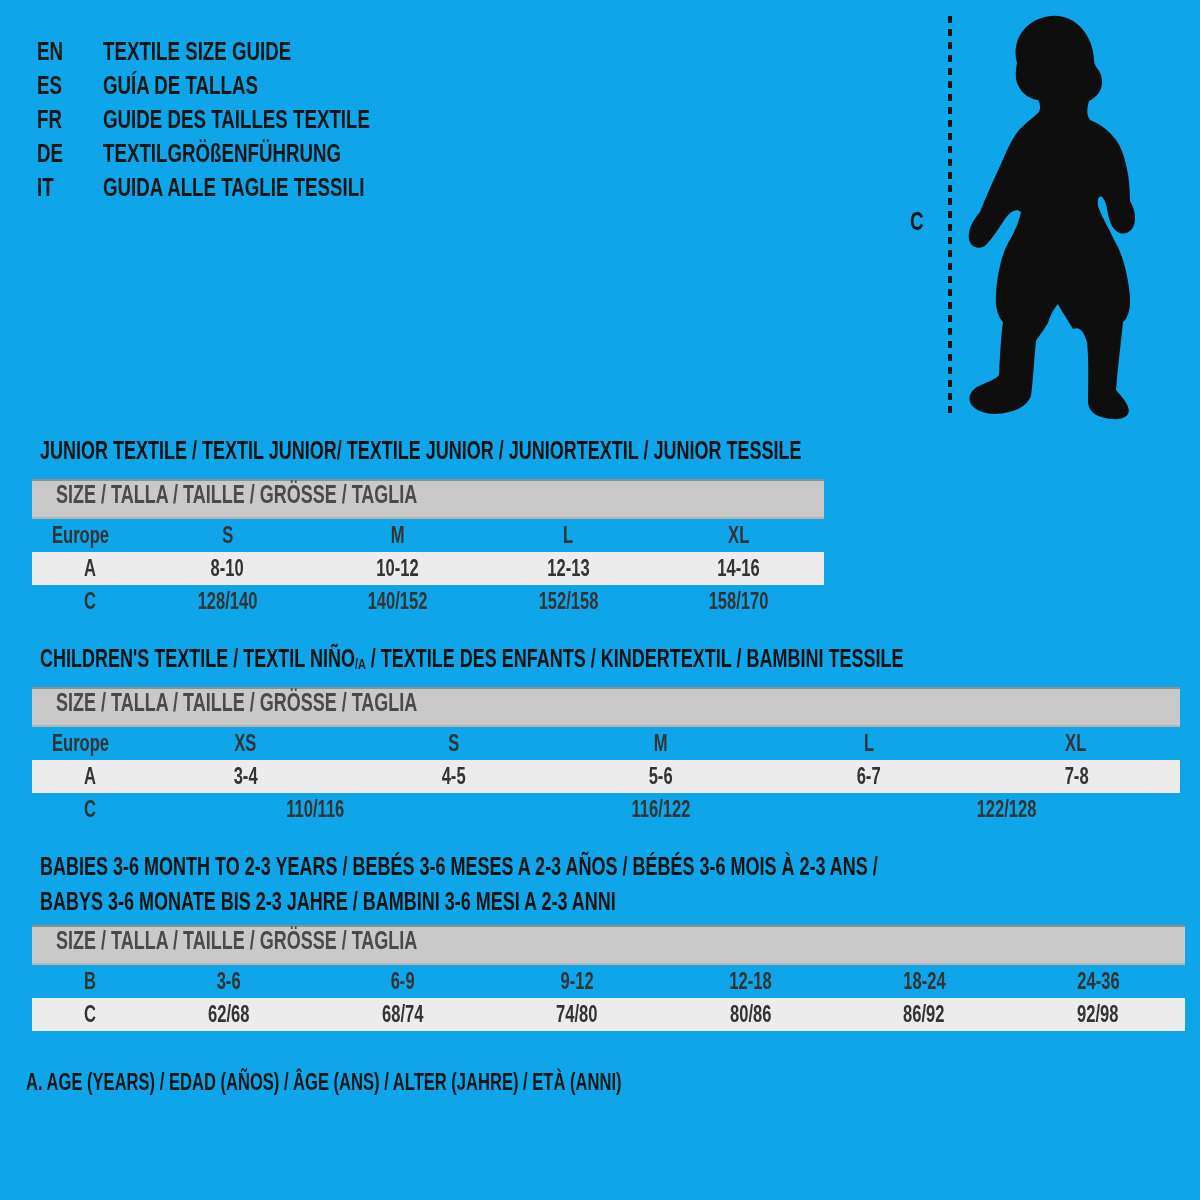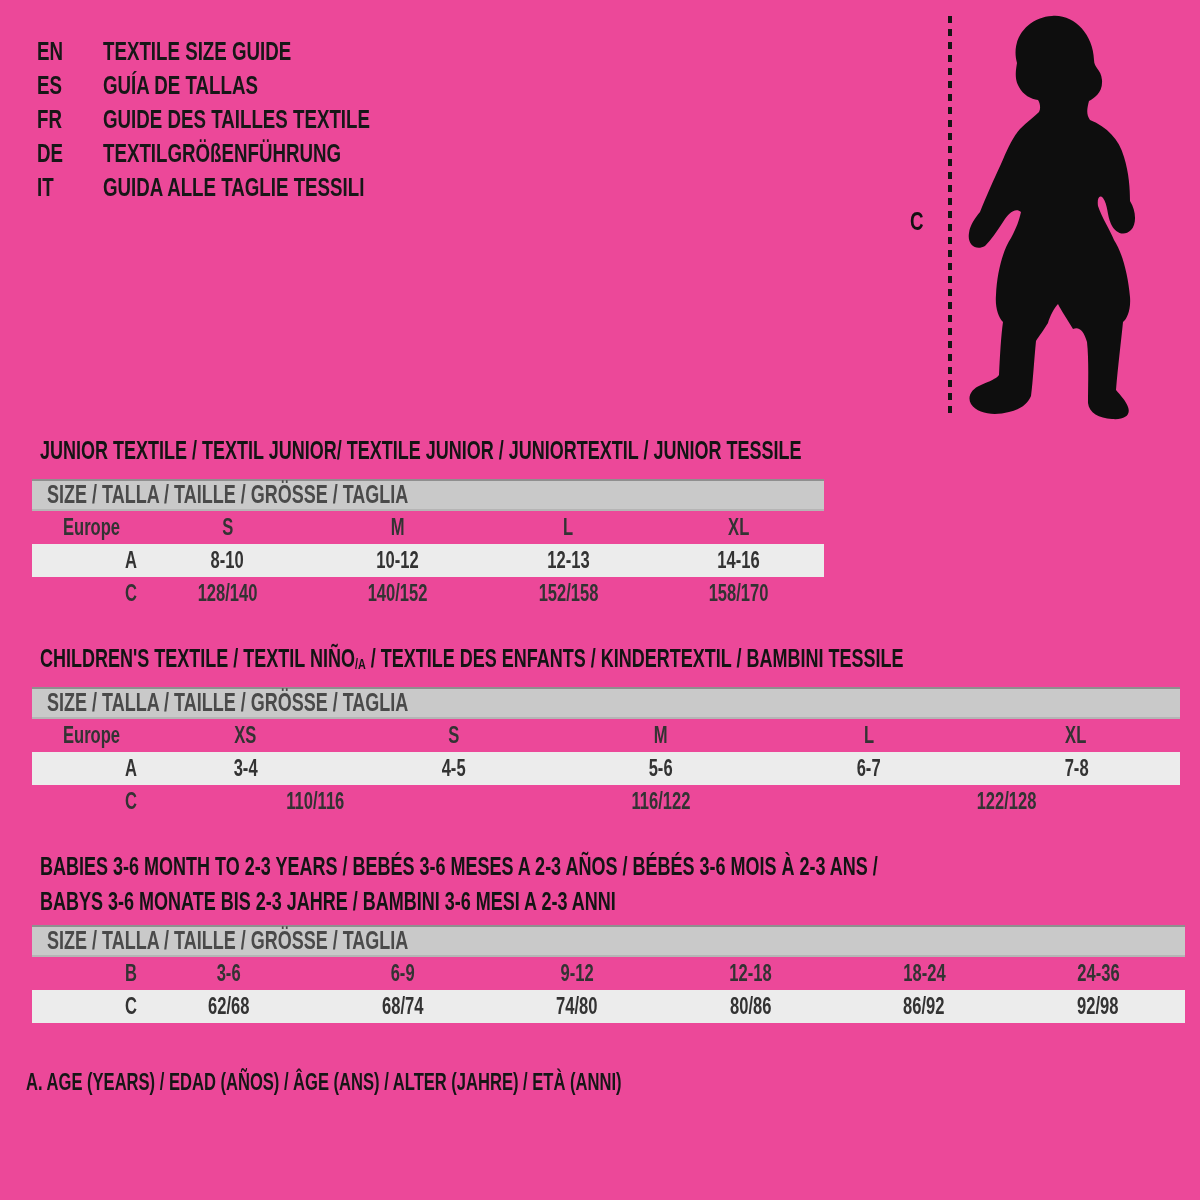--- a/index.html
+++ b/index.html
@@ -1,17 +1,17 @@
 <!DOCTYPE html>
 <html><head>
 <meta charset="utf-8">
 <style>
   html,body { margin:0; padding:0; background:#fff; }
   #canvas {
-    position:relative; width:1200px; height:1200px; background:#ec4899;
+    position:relative; width:1200px; height:1200px; background:#0ea5e9;
     font-family:"Liberation Sans", sans-serif; font-weight:700; color:#1c1c1c;
     overflow:hidden;
   }
   
   .cl, .cx { display:inline-block; transform:scaleX(0.72); white-space:nowrap; }
   .cl { transform-origin:0 50%; }
   .cx { transform-origin:50% 50%; }
 
   
   .langs { position:absolute; left:37px; top:34px; }
@@ -30,27 +30,27 @@
   
   .sec-title { position:absolute; left:40px; font-size:25px; line-height:35px; color:#141414;text-decoration:underline; }
   .sub-a { font-size:0.60em; vertical-align:-0.10em; }
 
   
   .size-table { position:absolute; left:32px; }
   .t1 { top:479px; width:792px; }
   .t2 { top:687px; width:1148px; }
   .t3 { top:925px; width:1153px; }
   .bar {
-    height:32px; box-sizing:border-box; background:#c9c9c9;
+    height:40px; box-sizing:border-box; background:#c9c9c9;
     border-top:2px solid #8f8f8f; border-bottom:2px solid #b5b5b5;
-    line-height:27px; padding-left:15px; font-size:25px; color:#4a4a4a;
+    line-height:27px; padding-left:24px; font-size:25px; color:#4a4a4a;
   }
   .trow { display:flex; height:33px; line-height:33px; font-size:23px; color:#333; }
   .trow.alt { background:#ececec; }
-  .c0 { width:110px; padding-left:10px; box-sizing:border-box; text-align:right; }
+  .c0 { width:110px; padding-left:10px; box-sizing:border-box; text-align:center; }
   .cv { flex:1; text-align:center; }
 
   
   .notes { position:absolute; left:26px; top:1066px; font-size:23px; line-height:33px; color:#161616; }
 </style>
 </head>
 <body>
 
 <div id="canvas">
 

